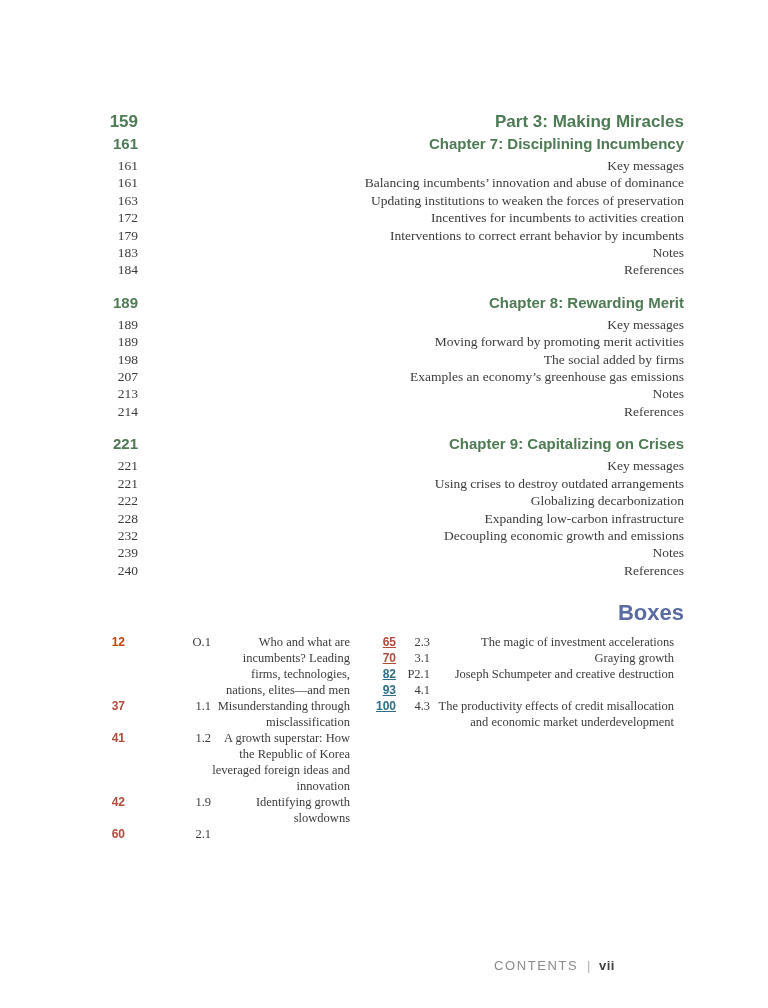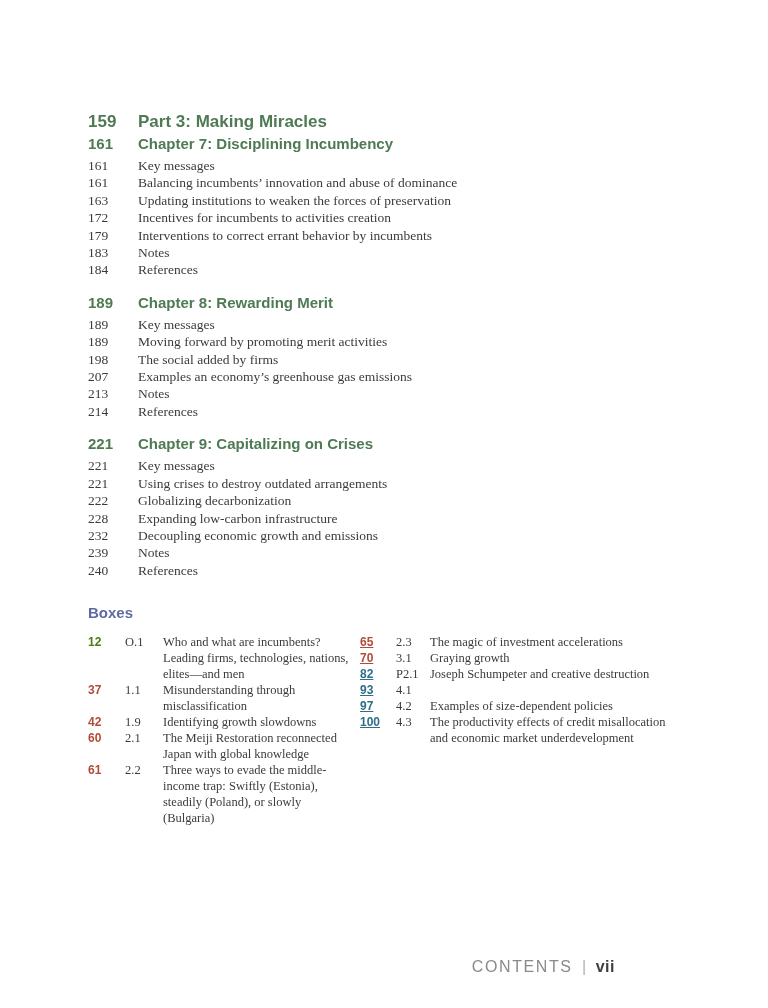--- a/index.html
+++ b/index.html
@@ -4,20 +4,21 @@
 <style>
   html, body { margin: 0; padding: 0; background: #ffffff; }
   .page {
     position: relative;
     width: 700px;
     height: 1008px;
     background: #ffffff;
     font-family: "Liberation Serif", serif;
     color: #3b3b3b;
     overflow: hidden;
+    text-align: right;
   }
   .content {
     position: absolute;
     left: 88px;
     top: 110px;
     width: 596px;
   }
   .toc-row { display: flex; align-items: baseline; }
   .toc-num { flex: 0 0 50px; }
   .toc-title { flex: 1; }
@@ -40,54 +41,54 @@
     font-size: 13.5px;
     line-height: 17.4px;
   }
   .toc-group { margin-top: 14px; }
   .toc-group:first-child { margin-top: 0; }
 
   .boxes-heading {
     margin-top: 22px;
     font-family: "Liberation Sans", sans-serif;
     font-weight: 700;
-    font-size: 15px;
+    font-size: 22px;
     line-height: 23px;
     color: #5b6ca3;
   }
   .boxes-cols { display: flex; margin-top: 10px; }
   .box-col { display: block; }
   .box-col-left { width: 272px; flex: 0 0 272px; }
   .box-col-right { flex: 1; }
   .box-item {
     display: flex;
     align-items: baseline;
     font-size: 12.5px;
     line-height: 16px;
   }
   .box-page {
     font-family: "Liberation Sans", sans-serif;
     font-weight: 700;
     font-size: 12px;
   }
   .box-col-left .box-page { flex: 0 0 37px; }
-  .box-col-left .box-id   { flex: 0 0 38px; }
+  .box-col-left .box-id   { flex: 0 0 38px; margin-left: 48px; }
   .box-col-right .box-page { flex: 0 0 36px; text-decoration: underline; }
   .box-col-right .box-id   { flex: 0 0 34px; }
   .box-title { flex: 1; padding-right: 10px; }
-  .box-page[data-color="blue"] { color: #4d7c0f; }
+  .box-page[data-color="blue"] { color: #c2410c; }
   .box-page[data-color="red"]  { color: #b34b3a; }
   .box-page[data-color="teal"] { color: #2e6e87; }
 
   .footer {
     position: absolute;
     top: 958px;
     right: 85px;
     font-family: "Liberation Sans", sans-serif;
-    font-size: 16px;
+    font-size: 13px;
     white-space: nowrap;
   }
   .footer-label { color: #8a8a8a; letter-spacing: 1.6px; }
   .footer-sep { color: #b0b0b0; margin: 0 5px; font-weight: 400; }
   .footer-page { color: #3f3f3f; font-weight: 700; letter-spacing: 0.5px; }
 </style>
 </head>
 <body>
 
 <div class="page">
@@ -234,38 +235,37 @@
             <span class="box-id">O.1</span>
             <span class="box-title">Who and what are incumbents? Leading firms, technologies, nations, elites—and men</span>
           </div>
 
           <div class="box-item">
             <span class="box-page" data-color="red">37</span>
             <span class="box-id">1.1</span>
             <span class="box-title">Misunderstanding through misclassification</span>
           </div>
 
+          <div class="box-item">
+            <span class="box-page" data-color="red">41</span>
+            <span class="box-id">1.2</span>
+            <span class="box-title">A growth superstar: How the Republic of Korea leveraged foreign ideas and innovation</span>
+          </div>
 
           <div class="box-item">
             <span class="box-page" data-color="red">42</span>
             <span class="box-id">1.9</span>
             <span class="box-title">Identifying growth slowdowns</span>
           </div>
 
           <div class="box-item">
             <span class="box-page" data-color="red">60</span>
             <span class="box-id">2.1</span>
-            <span class="box-title">The Meiji Restoration reconnected Japan with global knowledge</span>
-          </div>
-
-          <div class="box-item">
-            <span class="box-page" data-color="red">61</span>
-            <span class="box-id">2.2</span>
-            <span class="box-title">Three ways to evade the middle-income trap: Swiftly (Estonia), steadily (Poland), or slowly (Bulgaria)</span>
-          </div>
+          </div>
+
         </div>
       <div class="box-col box-col-right">
 
           <div class="box-item">
             <span class="box-page" data-color="red">65</span>
             <span class="box-id">2.3</span>
             <span class="box-title">The magic of investment accelerations</span>
           </div>
 
           <div class="box-item">
@@ -278,25 +278,20 @@
             <span class="box-page" data-color="teal">82</span>
             <span class="box-id">P2.1</span>
             <span class="box-title">Joseph Schumpeter and creative destruction</span>
           </div>
 
           <div class="box-item">
             <span class="box-page" data-color="teal">93</span>
             <span class="box-id">4.1</span>
           </div>
 
-          <div class="box-item">
-            <span class="box-page" data-color="teal">97</span>
-            <span class="box-id">4.2</span>
-            <span class="box-title">Examples of size-dependent policies</span>
-          </div>
 
           <div class="box-item">
             <span class="box-page" data-color="teal">100</span>
             <span class="box-id">4.3</span>
             <span class="box-title">The productivity effects of credit misallocation and economic market underdevelopment</span>
           </div>
         </div>
     </div>
   </div>
 

